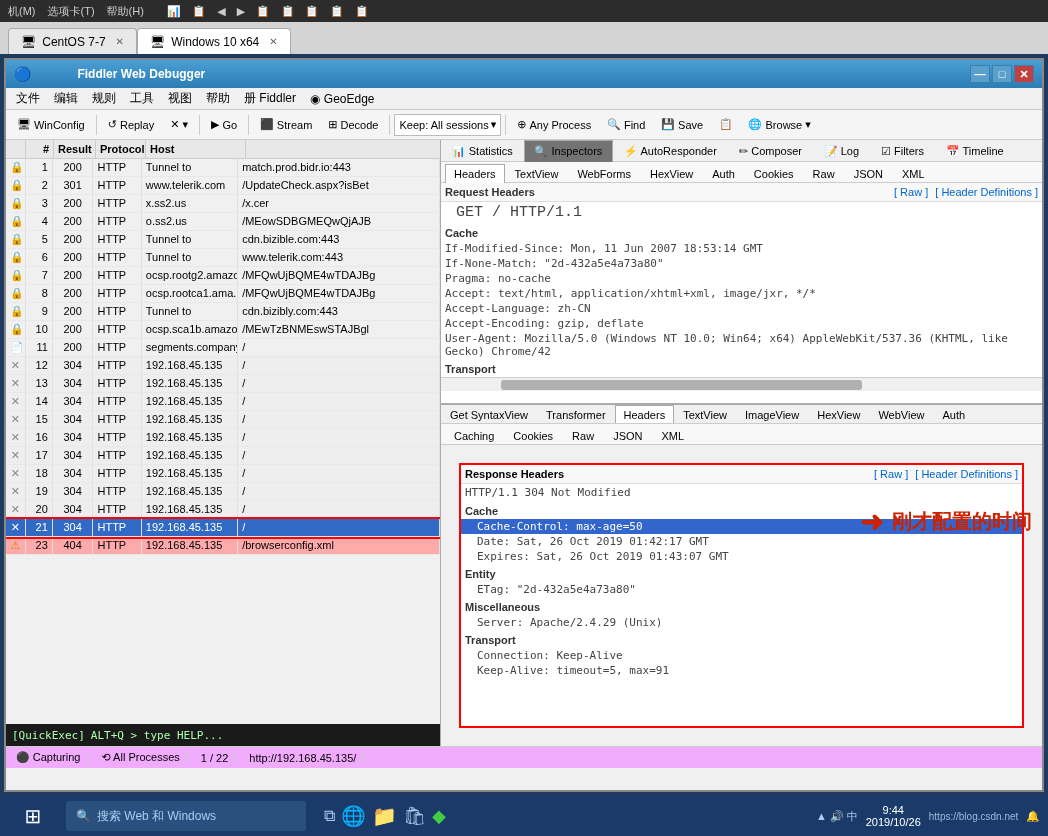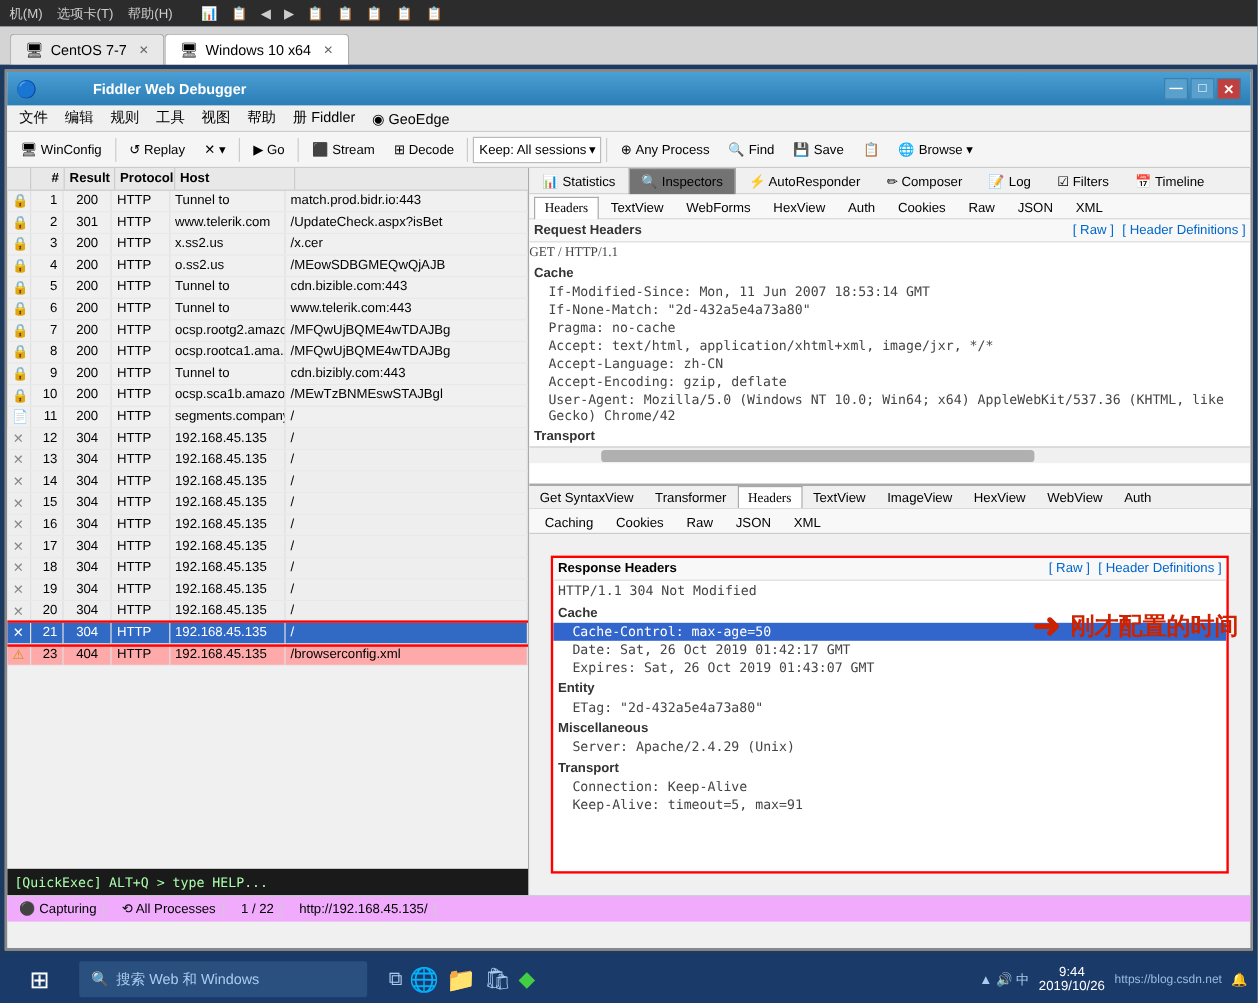--- a/index.html
+++ b/index.html
@@ -200,36 +200,35 @@
       cursor: pointer;
       border: 1px solid transparent;
       font-size: 11px;
       border-bottom: none;
       margin-bottom: -1px;
     }
     .sub-tab.active {
       background: white;
       border-color: #aaa;
       border-bottom-color: white;
-      font-family: Liberation Serif, serif;
     }
     .req-headers-title {
       display: flex;
       justify-content: space-between;
       font-weight: bold;
       color: #333;
       padding: 3px 4px;
       border-bottom: 1px solid #ddd;
       font-size: 11px;
       background: #f8f8f8;
     }
     .req-headers-title .raw-link { color: #0066cc; cursor: pointer; font-weight: normal; }
-    .req-line { color: #444; padding: 2px 0; font-family: Liberation Serif, serif; font-size: 11px; }
+    .req-line { color: #444; padding: 2px 15px; font-family: Liberation Mono, monospace; font-size: 15px; }
     .req-section { font-weight: bold; padding: 4px 4px 2px; color: #333; }
-    .req-item { padding: 1px 16px; color: #444; font-family: Consolas, monospace; font-size: 11px; }
+    .req-item { padding: 1px 4px; color: #444; font-family: Consolas, monospace; font-size: 11px; }
 
     
     ::-webkit-scrollbar { width: 10px; height: 10px; }
     ::-webkit-scrollbar-track { background: #f0f0f0; }
     ::-webkit-scrollbar-thumb { background: #b0b0b0; border-radius: 3px; }
 
     
     .status-bar {
       height: 22px;
       background: #f0abfc;

